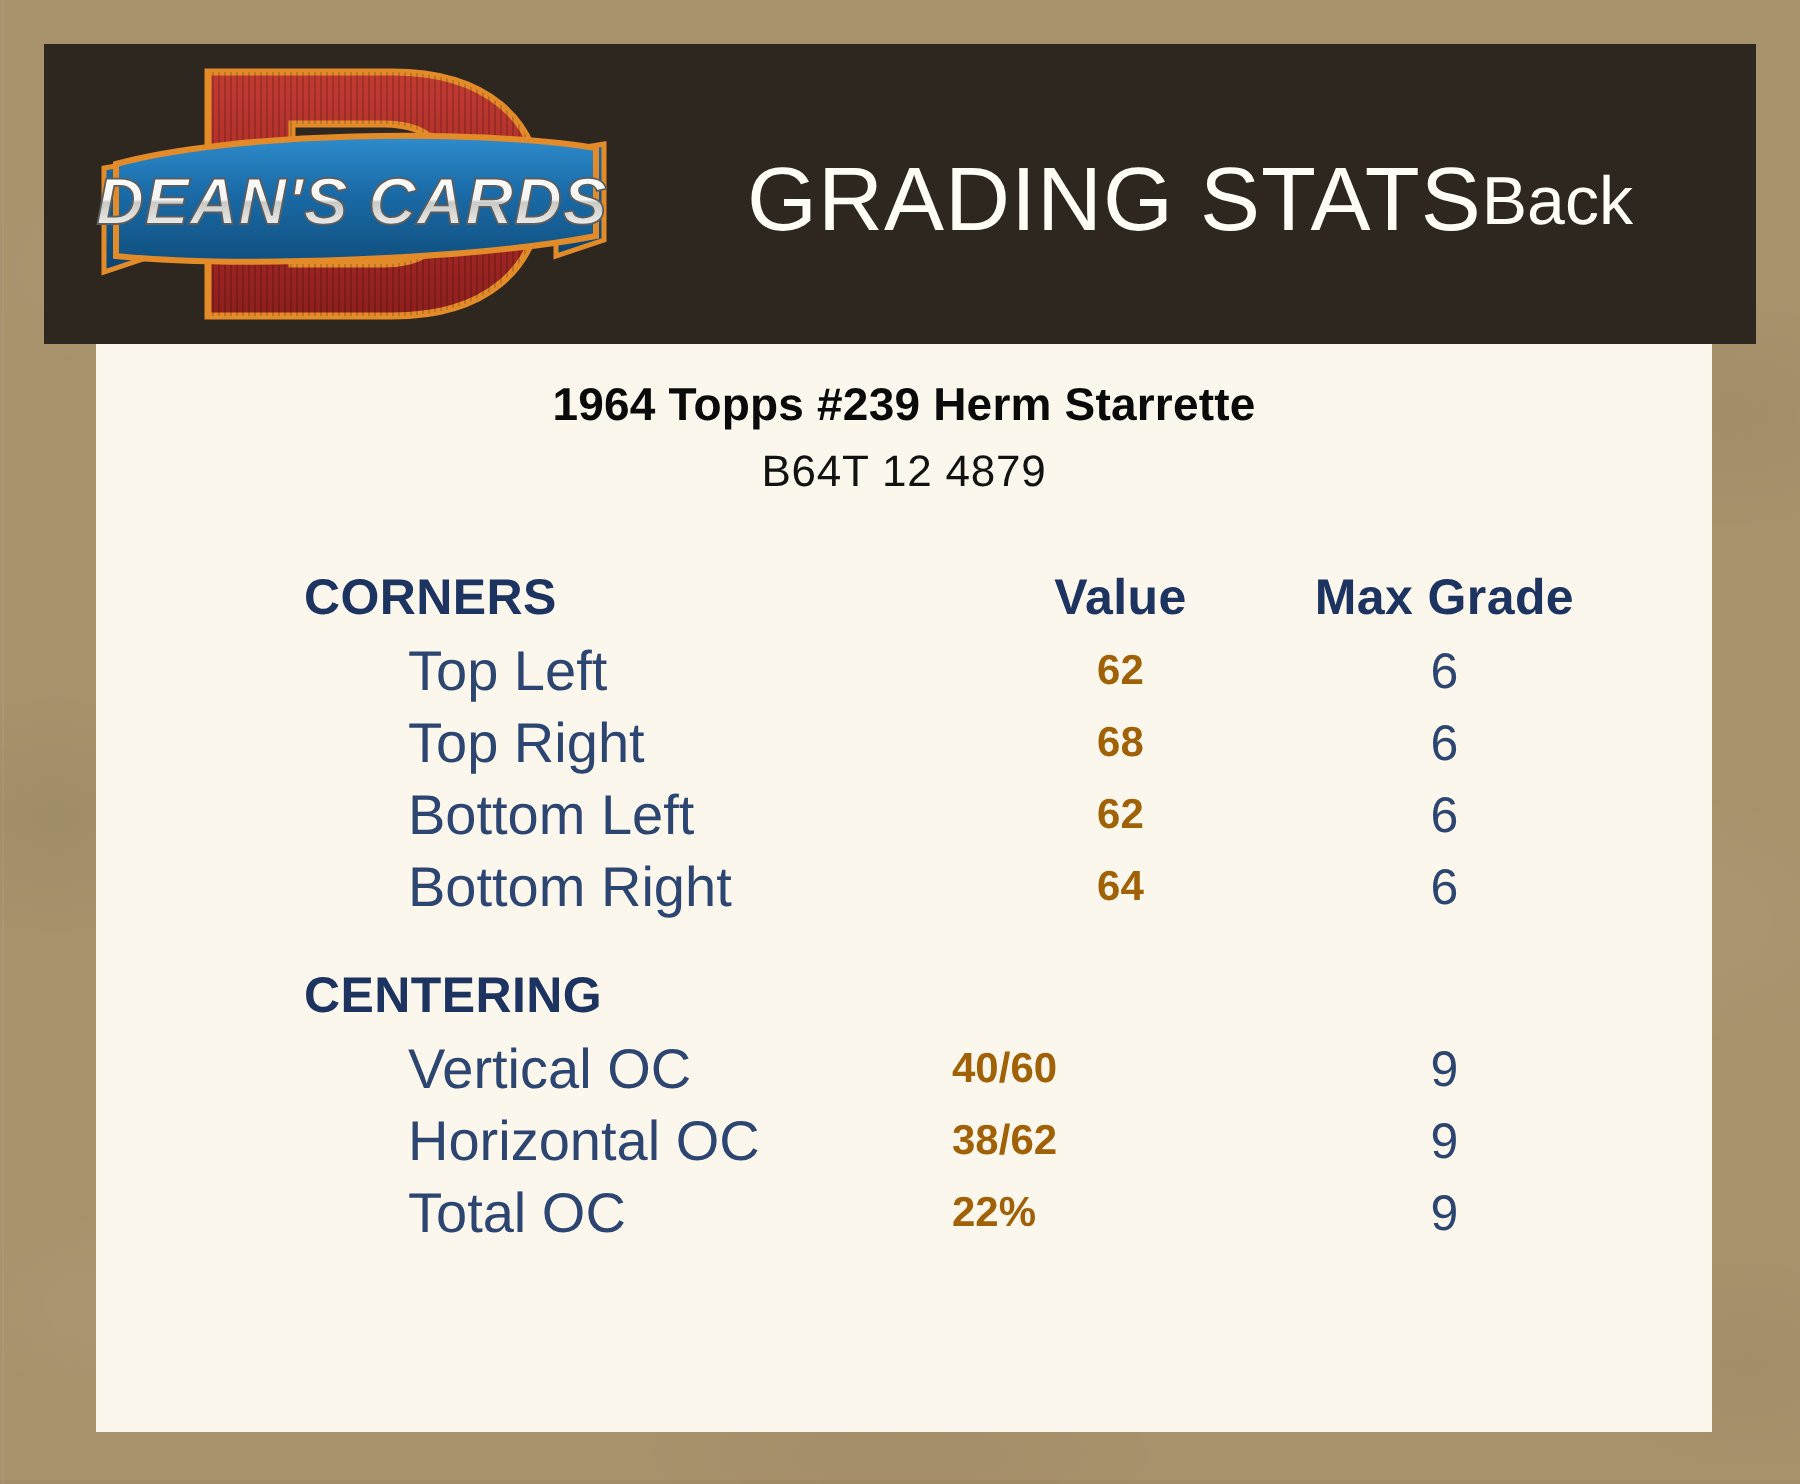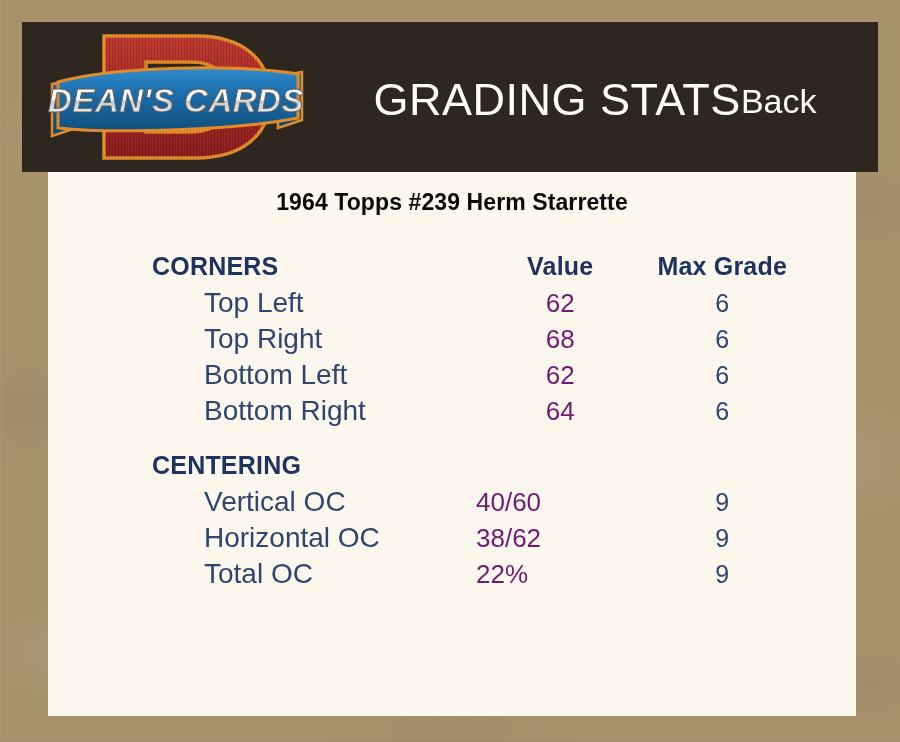--- a/index.html
+++ b/index.html
@@ -164,23 +164,23 @@
 
   .row-label {
     color: #2d4671;
     font-size: 28px;
     font-weight: 400;
     text-align: left;
     padding-left: 52px;
   }
 
   .row-value {
-    color: #701a75;
-    font-size: 26px;
-    font-weight: 400;
+    color: #a16207;
+    font-size: 21px;
+    font-weight: 700;
     text-align: center;
   }
 
   .row-value.right-al {
     text-align: left;
     padding-right: 34px;
   }
 
   .row-grade {
     color: #2d4671;
@@ -246,20 +246,21 @@
   <div class="header-titles">
     <div class="header-title">GRADING STATS</div>
     <div class="header-subtitle">Back</div>
   </div>
 </div>
 
 <div class="panel">
 
   <div class="card-title">1964 Topps #239 Herm Starrette</div>
 
+  <div class="card-code">B64T 12 4879</div>
 
   <div class="stats">
     <table class="stats-table">
       <colgroup>
         <col class="c-label">
           <col class="c-value">
           <col class="c-grade">
       </colgroup>
       <tbody>
 

